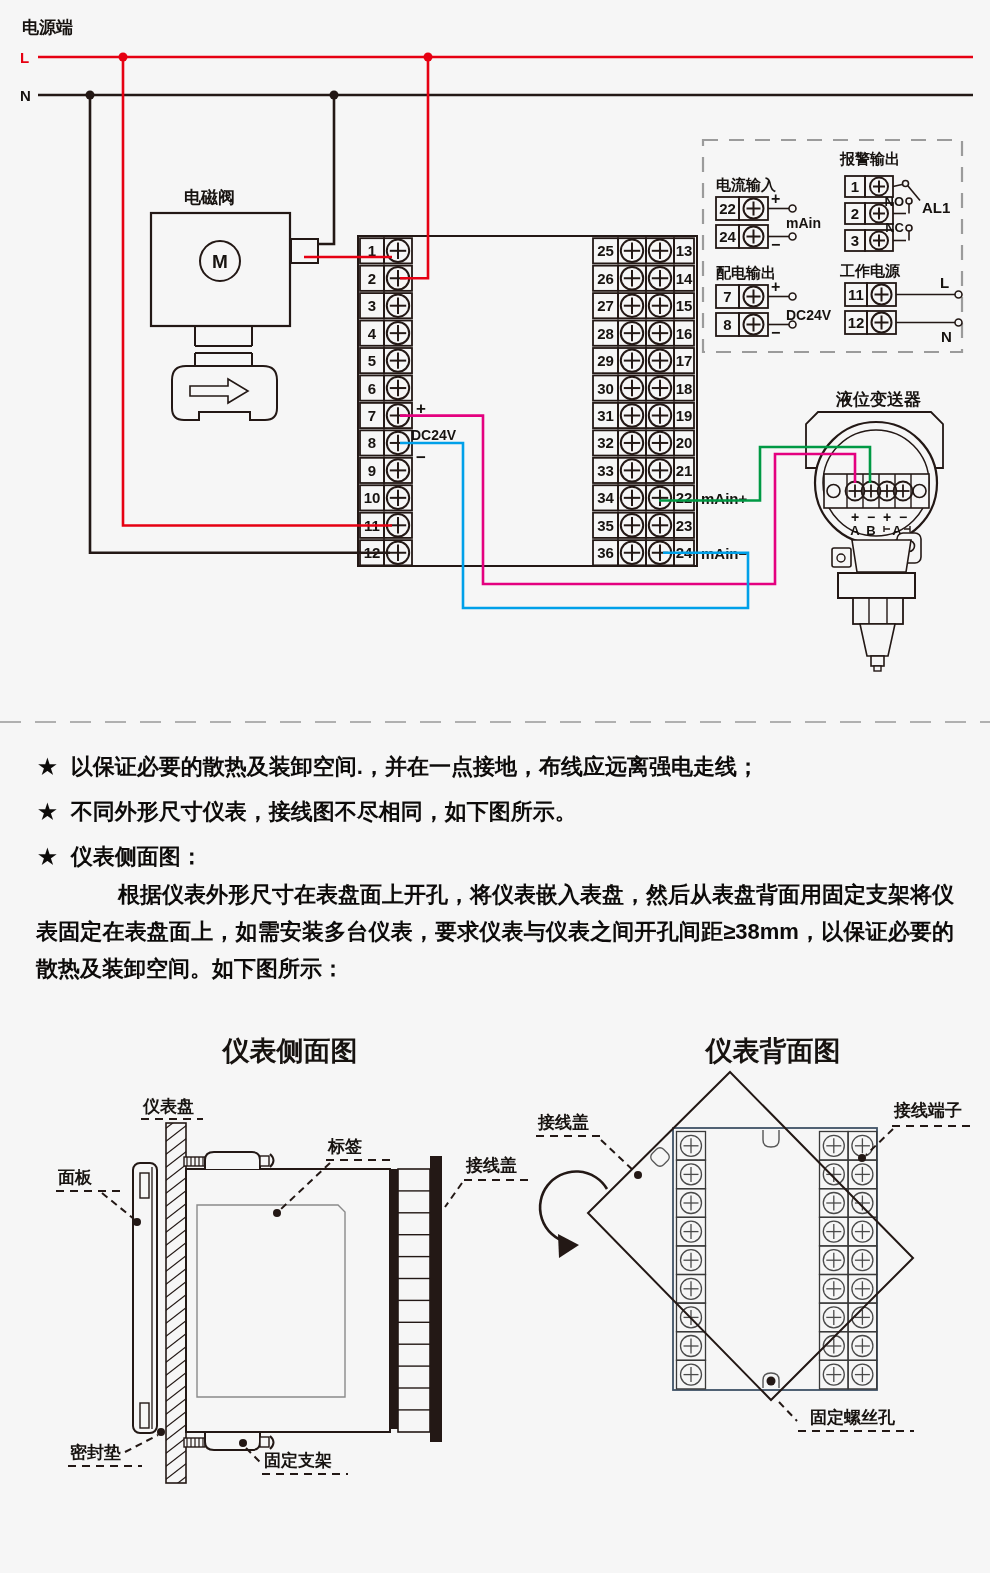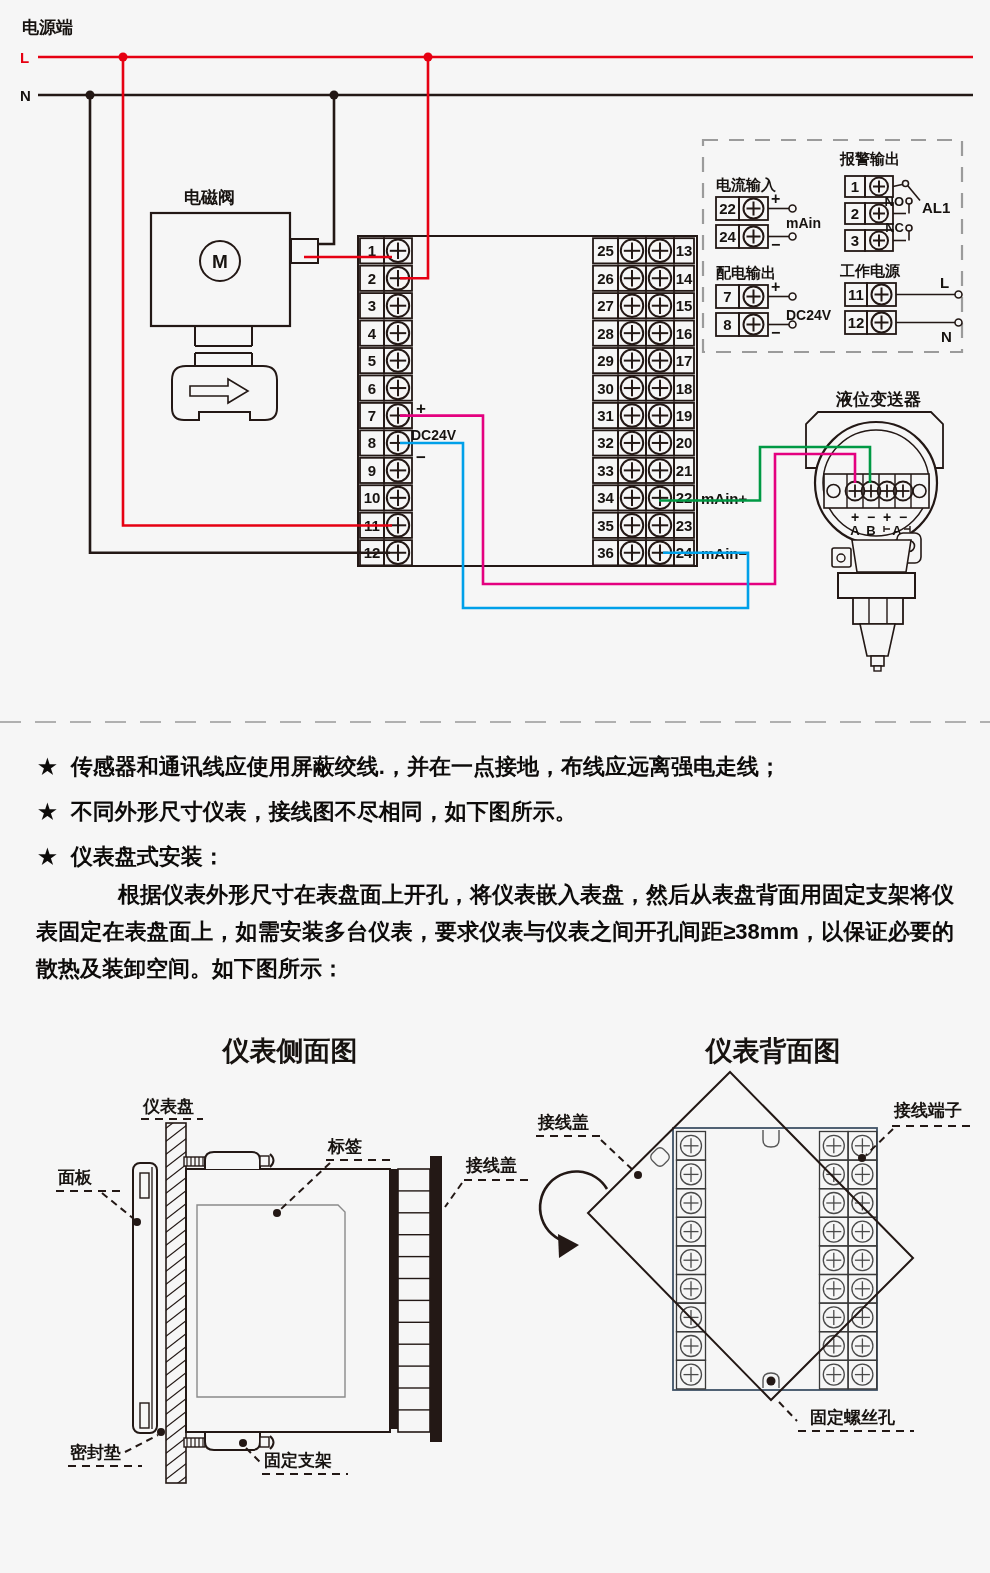--- a/index.html
+++ b/index.html
@@ -712,25 +712,25 @@
     <line x1="893" y1="1129" x2="866" y2="1155" stroke="#231815" stroke-width="2" stroke-dasharray="7 5"></line>
 
     <line x1="779" y1="1402" x2="797" y2="1421" stroke="#231815" stroke-width="2" stroke-dasharray="7 5"></line>
     <text x="810" y="1423" class="t17">固定螺丝孔</text>
     <line x1="798" y1="1431" x2="914" y2="1431" stroke="#231815" stroke-width="2.2" stroke-dasharray="8 6"></line>
   </g>
 </svg>
 
 <div class="note-line" style="top:752px;">
   <span class="note-star">★</span>
-  <span>传感器和通讯线应使用屏蔽绞线.，并在一点接地，布线应远离强电走线；</span>
+  <span>以保证必要的散热及装卸空间.，并在一点接地，布线应远离强电走线；</span>
 </div>
 <div class="note-line" style="top:797px;">
   <span class="note-star">★</span>
   <span>不同外形尺寸仪表，接线图不尽相同，如下图所示。</span>
 </div>
 <div class="note-line" style="top:842px;">
   <span class="note-star">★</span>
-  <span>仪表盘式安装：</span>
+  <span>仪表侧面图：</span>
 </div>
 <div class="para" style="top:876px;">根据仪表外形尺寸在表盘面上开孔，将仪表嵌入表盘，然后从表盘背面用固定支架将仪表固定在表盘面上，如需安装多台仪表，要求仪表与仪表之间开孔间距≥38mm，以保证必要的散热及装卸空间。如下图所示：</div>
 
 </div>
 
 </body></html>

